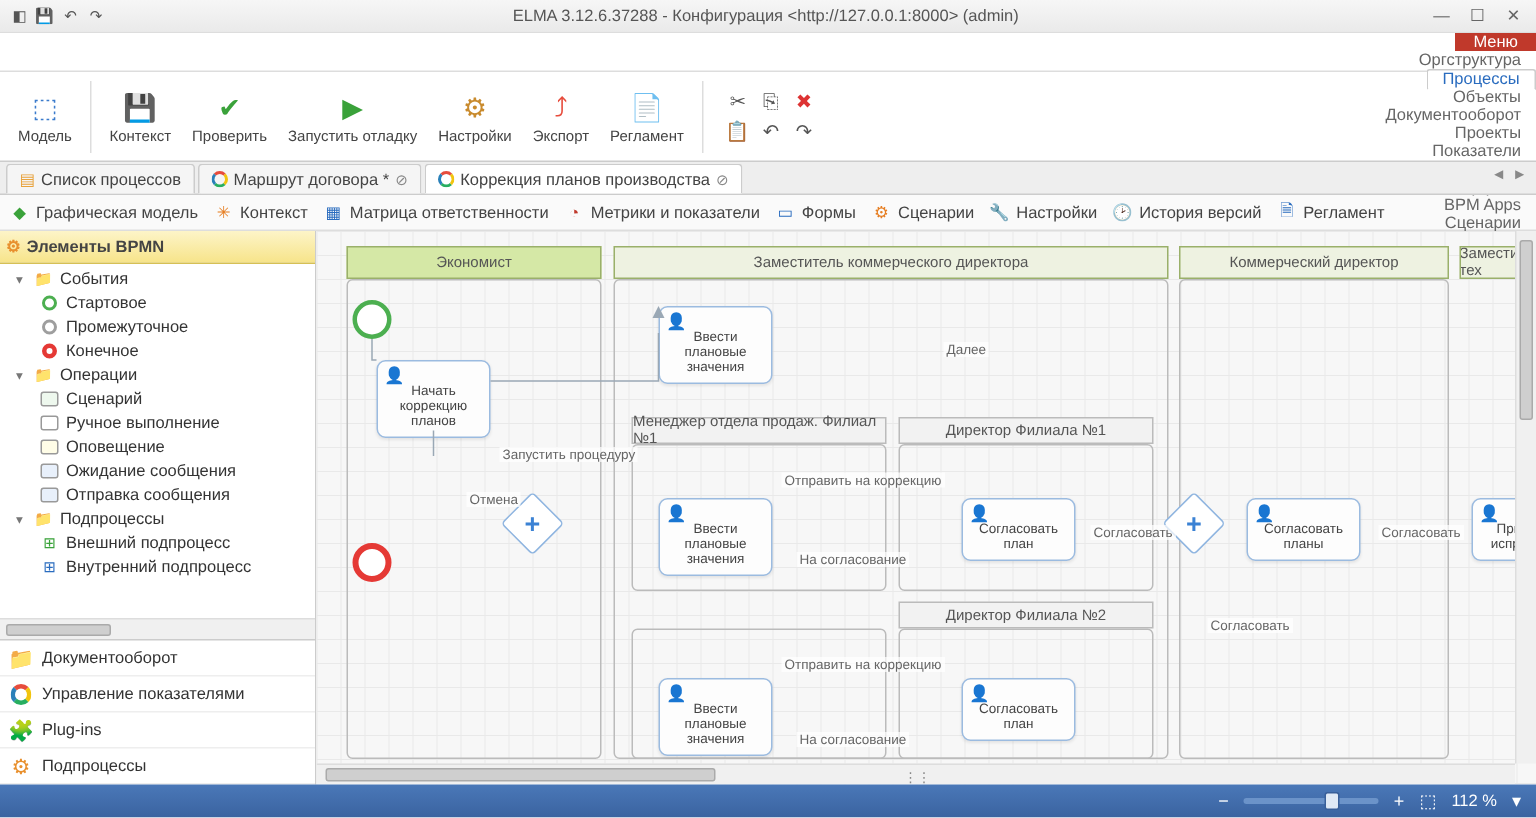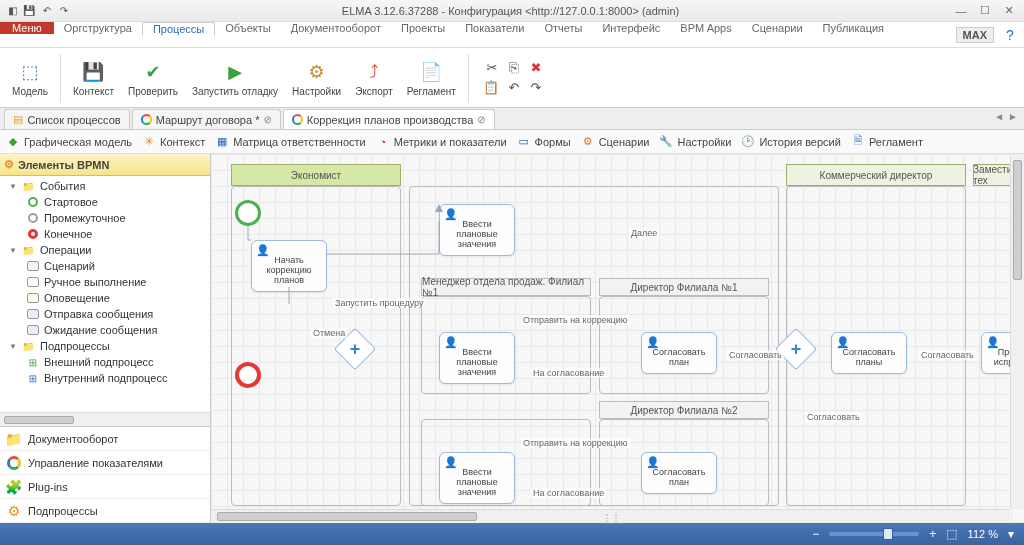--- a/index.html
+++ b/index.html
@@ -7,21 +7,21 @@
 
 
 .titlebar { height: 22px; background: linear-gradient(#f6f6f6,#eaeaea); display: flex; align-items: center; border-bottom: 1px solid #ddd; }
 .titlebar .sysicons-left { display:flex; gap:3px; padding-left:6px; }
 .titlebar .sysicons-left span { width:14px; height:14px; font-size:10px; display:inline-flex; align-items:center; justify-content:center; color:#555; }
 .titlebar .title { flex:1; text-align:center; color:#555; font-size:11px; }
 .titlebar .wincontrols { display:flex; gap:2px; padding-right:4px; }
 .titlebar .wincontrols span { width:22px; height:16px; display:inline-flex; align-items:center; justify-content:center; color:#666; font-size:11px; }
 
 
-.menurow { height: 26px; background:#fff; border-bottom:1px solid #ddd; display:flex; align-items:flex-start; }
+.menurow { height: 26px; background:#fff; border-bottom:1px solid #ddd; display:flex; align-items:flex-end;flex-direction:column; }
 .menu-btn { background:#c0392b; color:#fff; padding:0 12px; display:flex; align-items:center; font-size:11px; }
 .menutab { padding:0 10px; display:flex; align-items:center; color:#666; font-size:11px; cursor:pointer; }
 .menutab.active { background:#fff; border:1px solid #ccc; border-bottom:1px solid #fff; color:#2a6cbf; margin-bottom:-1px; border-radius:2px 2px 0 0; }
 .menurow .spacer { flex:1; }
 .max-lbl { background:#eee; border:1px solid #ccc; padding:1px 6px; align-self:center; margin-right:6px; font-weight:bold; color:#555; }
 .help-ico { width:20px; color:#2a6cbf; font-size:14px; align-self:center; text-align:center; margin-right:4px; }
 
 
 .ribbon { height: 60px; background:#fff; border-bottom:1px solid #ccc; display:flex; align-items:center; padding:2px 6px; gap:2px; }
 .rbtn { display:flex; flex-direction:column; align-items:center; justify-content:center; padding:2px 6px; min-width:48px; height:56px; color:#444; cursor:pointer; border-radius:2px; }
@@ -298,27 +298,27 @@
       <div class="tnode child">
           <span class="ico">
             <span class="sq" style="background:#fffde7"></span>
           </span>
           <span>Оповещение</span>
         </div>
       <div class="tnode child">
           <span class="ico">
             <span class="sq" style="background:#e8f0fb"></span>
           </span>
+          <span>Ожидание сообщения</span>
+        </div>
+      <div class="tnode child">
+          <span class="ico">
+            <span class="sq" style="background:#e8f0fb"></span>
+          </span>
           <span>Отправка сообщения</span>
-        </div>
-      <div class="tnode child">
-          <span class="ico">
-            <span class="sq" style="background:#e8f0fb"></span>
-          </span>
-          <span>Ожидание сообщения</span>
         </div>
 
       <div class="tnode">
           <span class="exp">▾</span>
           <span class="ico folder">📁</span>
           <span>Подпроцессы</span>
         </div>
       <div class="tnode child">
           <span class="ico" style="color:#3aa23a">⊞</span>
           <span>Внешний подпроцесс</span>
@@ -351,20 +351,21 @@
           <span class="ico" style="color:#e8902e">⚙</span>
           <span>Подпроцессы</span>
         </div>
     </div>
   </div>
 
   <div class="canvas-wrap">
     <div class="grid"></div>
 
     <div class="lane-hdr first" style="left:20px;width:170px">Экономист</div>
+    <div class="lane-hdr" style="left:198px;width:370px">Заместитель коммерческого директора</div>
     <div class="lane-hdr" style="left:575px;width:180px">Коммерческий директор</div>
     <div class="lane-hdr" style="left:762px;width:60px;overflow:hidden">Заместитель тех</div>
 
     <div class="lane-box" style="left:20px;top:32px;width:170px;height:320px"></div>
     <div class="lane-box" style="left:198px;top:32px;width:370px;height:320px"></div>
     <div class="lane-box" style="left:575px;top:32px;width:180px;height:320px"></div>
 
     <div class="lane-hdr sub" style="left:210px;top:124px;width:170px;height:18px">Менеджер отдела продаж. Филиал №1</div>
     <div class="lane-hdr sub" style="left:388px;top:124px;width:170px;height:18px">Директор Филиала №1</div>
     <div class="lane-hdr sub" style="left:388px;top:247px;width:170px;height:18px">Директор Филиала №2</div>

